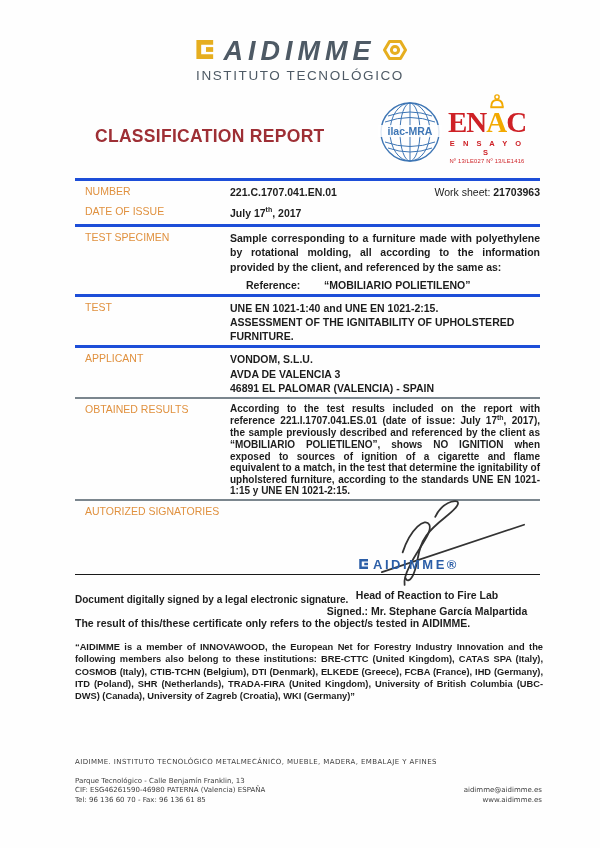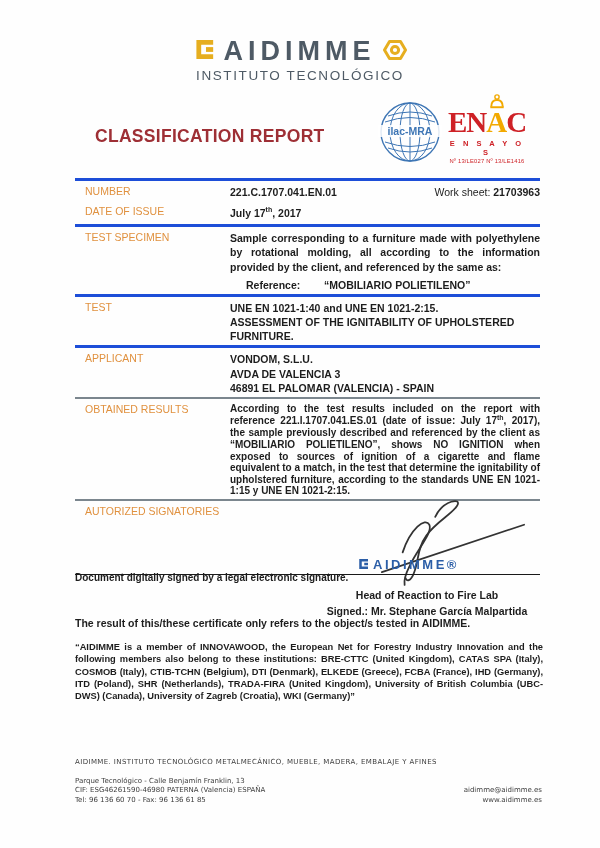--- a/index.html
+++ b/index.html
@@ -2,21 +2,21 @@
 <html><head>
 <meta charset="utf-8">
 <style>
   * { margin:0; padding:0; box-sizing:border-box; }
   html,body { background:#ffffff; }
   body { width:600px; height:848px; font-family:"Liberation Sans", sans-serif; color:#1d1d1d; }
   .page { position:relative; width:600px; height:848px; background:#fefefe; overflow:hidden; }
 
   
   .brand { position:absolute; top:36px; left:0; right:0; text-align:center; }
-  .brand-line { display:flex; align-items:center; justify-content:center; gap:7px; }
+  .brand-line { display:flex; align-items:center; justify-content:center; gap:7px;font-style:italic; }
   .brand-name { font-size:27px; font-weight:bold; letter-spacing:5px; color:#4E5A65; }
   .brand-sub { margin-top:1px; font-size:13.5px; letter-spacing:1.6px; color:#4E5A65; }
 
   
   .doc-title { position:absolute; left:95px; top:126px; font-size:17.5px; font-weight:bold;
                color:#9E2F35; letter-spacing:0.3px; }
   .accred { position:absolute; left:378px; top:94px; display:flex; align-items:flex-start; }
   .ilac { position:relative; width:64px; height:64px; margin-top:6px; }
   .ilac-text { position:absolute; left:0; right:0; top:25px; text-align:center;
                font-size:10.5px; font-weight:bold; color:#3E76B5; background:rgba(255,255,255,.85); }
@@ -54,21 +54,21 @@
   .sig-area { position:relative; flex:1; }
   .sig-svg { position:absolute; right:8px; top:-6px; width:158px; height:94px; }
   .sig-svg path { stroke:#333; stroke-width:1.8; fill:none; stroke-linecap:round; }
   .stamp { position:absolute; left:128px; top:56px; display:flex; align-items:center; gap:3px; }
   .stamp-text { font-size:13px; font-weight:bold; letter-spacing:2.5px; color:#2B5EA7; }
   .sig-text { position:absolute; left:78px; width:238px; top:86px; text-align:center;
               font-size:10.5px; font-weight:bold; line-height:1.55; }
 
   
   .sig-line { position:absolute; left:75px; width:465px; top:574px; border-top:1.5px solid #1a1a1a; }
-  .digital  { position:absolute; left:75px; top:572px; font-size:10px; font-weight:bold; }
+  .digital  { position:absolute; left:75px; top:594px; font-size:10px; font-weight:bold; }
   .scope    { position:absolute; left:75px; top:617px; font-size:10.5px; font-weight:bold; }
   .membership { position:absolute; left:75px; top:641px; width:468px; font-size:9.3px;
                 font-weight:bold; text-align:justify; line-height:1.32; }
 
   
   .footer { position:absolute; left:75px; right:58px; top:758px;
             font-family:"DejaVu Sans", sans-serif; font-size:7px; color:#3c3c3c; }
   .footer-org { letter-spacing:0.4px; margin-bottom:11px; }
   .footer-cols { display:flex; justify-content:space-between; align-items:flex-end; }
   .footer-left div, .footer-right div { line-height:1.35; }

